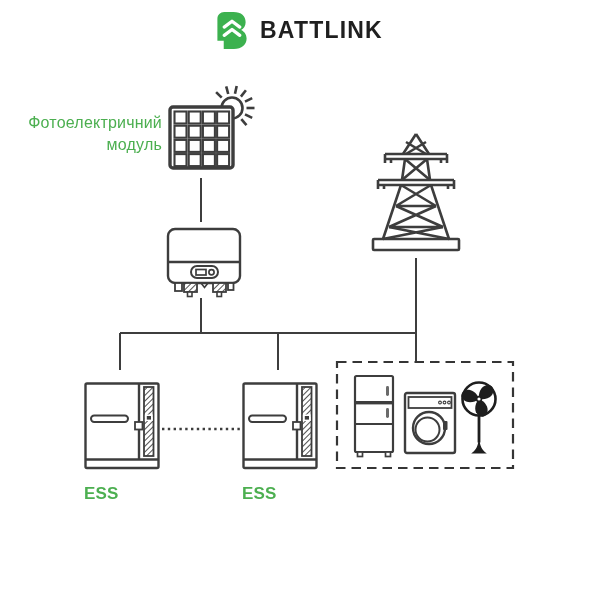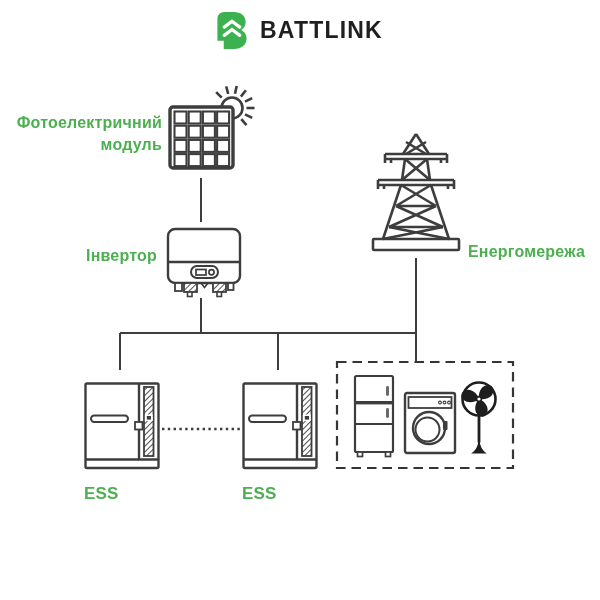--- a/index.html
+++ b/index.html
@@ -9,21 +9,21 @@
     font-family:"Liberation Sans", sans-serif;
   }
   .hdr {
     position:absolute; top:12px; left:0; width:600px;
     display:flex; justify-content:center; align-items:center; gap:13px;
   }
   .brand {
     font-size:23px; font-weight:800; letter-spacing:1.2px; color:#1f1f1f;
   }
   .lbl {
-    position:absolute; color:#4CAF50; font-weight:700; font-size:16px;
+    position:absolute; color:#4CAF50; font-weight:400; font-size:16px;
     line-height:1.38; letter-spacing:0.2px;
   }
   .lbl.ctr { text-align:left; }
   .lbl.rt  { text-align:right; }
   .abs { position:absolute; }
   svg { display:block; }
 </style>
 </head>
 <body>
 
@@ -174,22 +174,20 @@
       <path transform="translate(19,21) rotate(120)" d="M0 0 C-1 -6 2 -13 8 -14 C14 -15 16 -9 13 -4 C10 0 4 1 0 0 Z"></path>
       <path transform="translate(19,21) rotate(240)" d="M0 0 C-1 -6 2 -13 8 -14 C14 -15 16 -9 13 -4 C10 0 4 1 0 0 Z"></path>
     </g>
     <circle cx="19" cy="21" r="2.4" fill="#ffffff" stroke="#1e1e1e" stroke-width="1.6"></circle>
     <rect x="17.6" y="37.5" width="2.8" height="27" fill="#1e1e1e"></rect>
     <path d="M18.2 64 C17.6 69.5 14.6 73.4 11.2 75.4 L26.8 75.4 C23.4 73.4 20.4 69.5 19.8 64 Z" fill="#1e1e1e"></path>
   </svg>
 
   <div class="lbl rt" style="left:0; top:112px; width:162px">Фотоелектричний модуль</div>
 
-  <div class="lbl" style="left:86px; top:245px">Інвертор</div>
 
-  <div class="lbl" style="left:468px; top:241px">Енергомережа</div>
 
   <div class="lbl ctr" style="left:84px; top:482px; width:76px; font-size:17px; font-weight:700">ESS</div>
 
   <div class="lbl ctr" style="left:242px; top:482px; width:76px; font-size:17px; font-weight:700">ESS</div>
 
 
 </div>
 
 </body></html>

